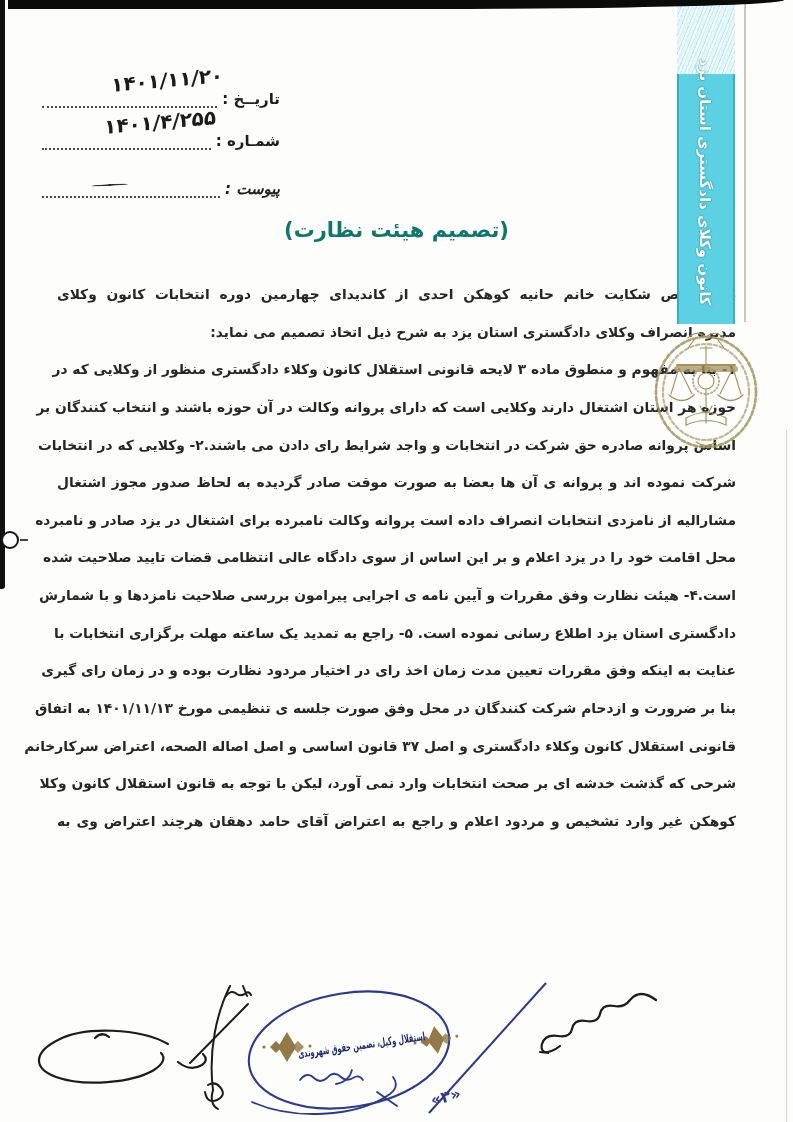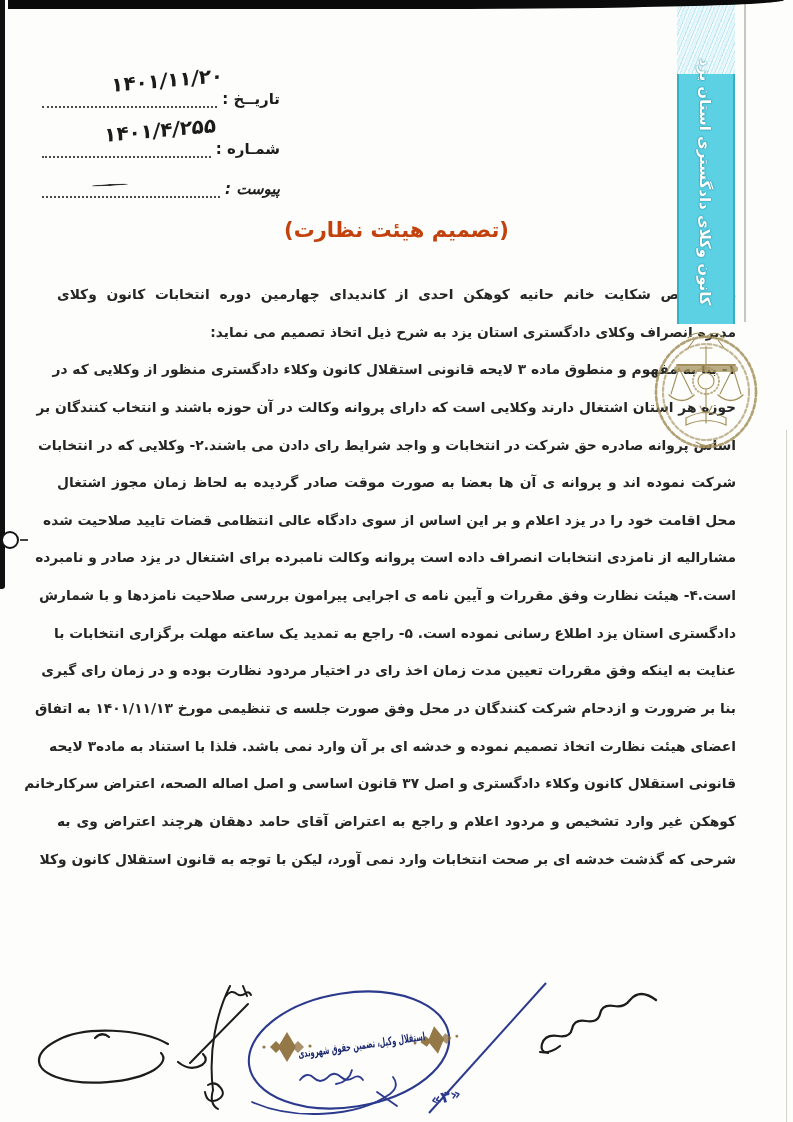--- a/index.html
+++ b/index.html
@@ -15,21 +15,21 @@
     border-radius:0 0 3px 0;z-index:6;}
   .right-edge{position:absolute;left:786px;top:430px;width:1px;height:692px;background:#d4d4cd;}
   .punch-hole{position:absolute;left:1px;top:531px;width:14px;height:14px;border-radius:50%;
     border:2.5px solid #151515;background:#fff;z-index:7;}
   .punch-tick{position:absolute;left:20px;top:539px;width:8px;height:2px;background:#444;z-index:7;}
 
   
   .hdr{position:absolute;left:42px;top:86px;width:238px;direction:rtl;}
   .frow{position:absolute;right:0;display:flex;align-items:flex-end;width:238px;}
   .frow.r1{top:0;}
-  .frow.r2{top:50px;}
+  .frow.r2{top:42px;}
   .frow.r3{top:90px;font-style:italic;}
   .flabel{font-weight:bold;font-size:15px;color:#1d1d1d;margin-left:5px;white-space:nowrap;}
   .fdots{flex:1;position:relative;height:20px;border-bottom:2px dotted #4a4a4a;}
   .hand{position:absolute;right:-6px;top:-18px;font-size:20px;font-weight:bold;color:#1b1b1b;
     transform:rotate(-5deg) skewX(-6deg);white-space:nowrap;letter-spacing:2px;}
   .hdash{position:absolute;left:50px;top:8px;width:36px;border-top:2px solid #2e2e2e;
     transform:rotate(-3deg);border-radius:50%;}
 
   
   .ribbon{position:absolute;left:677px;top:0;width:58px;height:324px;z-index:5;}
@@ -39,21 +39,21 @@
     border-left:2px solid #36aec6;border-right:2px solid #36aec6;box-sizing:border-box;}
   .ribbon-label{position:absolute;left:39px;top:48px;width:268px;height:22px;line-height:22px;
     transform-origin:0 0;transform:rotate(90deg);text-align:center;
     color:#ffffff;font-weight:bold;font-size:15px;letter-spacing:1px;white-space:nowrap;
     text-shadow:0 0 2px rgba(25,130,150,.85),0 0 1px rgba(25,130,150,.9);}
   .fold-line{position:absolute;left:744px;top:0;width:2px;height:322px;background:#b9b9b2;opacity:.8;}
 
   .emblem{position:absolute;left:650px;top:328px;z-index:4;}
 
   .doc-title{position:absolute;left:55px;top:218px;width:683px;text-align:center;
-    font-size:21px;font-weight:bold;color:#c2410c;letter-spacing:.5px;}
+    font-size:21px;font-weight:bold;color:#0f766e;letter-spacing:.5px;}
 
   .body-text{position:absolute;left:57px;top:276px;width:679px;direction:rtl;}
   .bline{height:37.65px;line-height:37.65px;font-size:13.8px;font-weight:bold;color:#262626;
     text-align:justify;text-align-last:justify;white-space:nowrap;overflow:visible;}
   .bline.endpara{text-align-last:right;}
 
   .ink{position:absolute;left:0;top:0;z-index:8;pointer-events:none;}
 </style>
 </head>
 <body>
@@ -113,31 +113,30 @@
   </svg>
 
   <div class="doc-title">(تصمیم هیئت نظارت)</div>
 
   <div class="body-text">
     <div class="bline">در خصوص شکایت خانم حانیه کوهکن احدی از کاندیدای چهارمین دوره انتخابات کانون وکلای</div>
     <div class="bline endpara">مدیره انصراف وکلای دادگستری استان یزد به شرح ذیل اتخاذ تصمیم می نماید:</div>
     <div class="bline">۱- بنا به مفهوم و منطوق ماده ۳ لایحه قانونی استقلال کانون وکلاء دادگستری منظور از وکلایی که در</div>
     <div class="bline">حوزه هر استان اشتغال دارند وکلایی است که دارای پروانه وکالت در آن حوزه باشند و انتخاب کنندگان بر</div>
     <div class="bline">اساس پروانه صادره حق شرکت در انتخابات و واجد شرایط رای دادن می باشند.۲- وکلایی که در انتخابات</div>
-    <div class="bline">شرکت نموده اند و پروانه ی آن ها بعضا به صورت موقت صادر گردیده به لحاظ زمان مجوز اشتغال</div>
+    <div class="bline">شرکت نموده اند و پروانه ی آن ها بعضا به صورت موقت صادر گردیده به لحاظ صدور مجوز اشتغال</div>
+    <div class="bline">مشارالیه از نامزدی انتخابات انصراف داده است پروانه وکالت نامبرده برای اشتغال در یزد صادر و نامبرده</div>
     <div class="bline">محل اقامت خود را در یزد اعلام و بر این اساس از سوی دادگاه عالی انتظامی قضات تایید صلاحیت شده</div>
-    <div class="bline">مشارالیه از نامزدی انتخابات انصراف داده است پروانه وکالت نامبرده برای اشتغال در یزد صادر و نامبرده</div>
     <div class="bline">است.۴- هیئت نظارت وفق مقررات و آیین نامه ی اجرایی پیرامون بررسی صلاحیت نامزدها و با شمارش</div>
     <div class="bline">دادگستری استان یزد اطلاع رسانی نموده است. ۵- راجع به تمدید یک ساعته مهلت برگزاری انتخابات با</div>
     <div class="bline">عنایت به اینکه وفق مقررات تعیین مدت زمان اخذ رای در اختیار مردود نظارت بوده و در زمان رای گیری</div>
     <div class="bline">بنا بر ضرورت و ازدحام شرکت کنندگان در محل وفق صورت جلسه ی تنظیمی مورخ ۱۴۰۱/۱۱/۱۳ به اتفاق</div>
-    <div class="bline">اعضای هیئت نظارت اتخاذ تصمیم نموده و خدشه ای بر آن وارد نمی باشد. فلذا با استناد به ماده۳ لایحه</div>
     <div class="bline">قانونی استقلال کانون وکلاء دادگستری و اصل ۳۷ قانون اساسی و اصل اصاله الصحه، اعتراض سرکارخانم</div>
+    <div class="bline">شرحی که گذشت خدشه ای بر صحت انتخابات وارد نمی آورد، لیکن با توجه به قانون استقلال کانون وکلا</div>
     <div class="bline">کوهکن غیر وارد تشخیص و مردود اعلام و راجع به اعتراض آقای حامد دهقان هرچند اعتراض وی به</div>
-    <div class="bline">شرحی که گذشت خدشه ای بر صحت انتخابات وارد نمی آورد، لیکن با توجه به قانون استقلال کانون وکلا</div>
   </div>
 
   <svg class="ink" width="793" height="1122" viewBox="0 0 793 1122">
 
     <g stroke="#1c1c1c" stroke-width="2.2" fill="none" stroke-linecap="round">
       <path d="M168,1044 C140,1028 84,1026 58,1040 C34,1052 32,1068 56,1077 C84,1087 132,1083 154,1070 C163,1064 166,1058 161,1053"></path>
       <path d="M95,1038 q7,-7 14,-1"></path>
       <path d="M178,1062 q12,10 24,3 q7,-5 1,-11"></path>
     </g>
 

